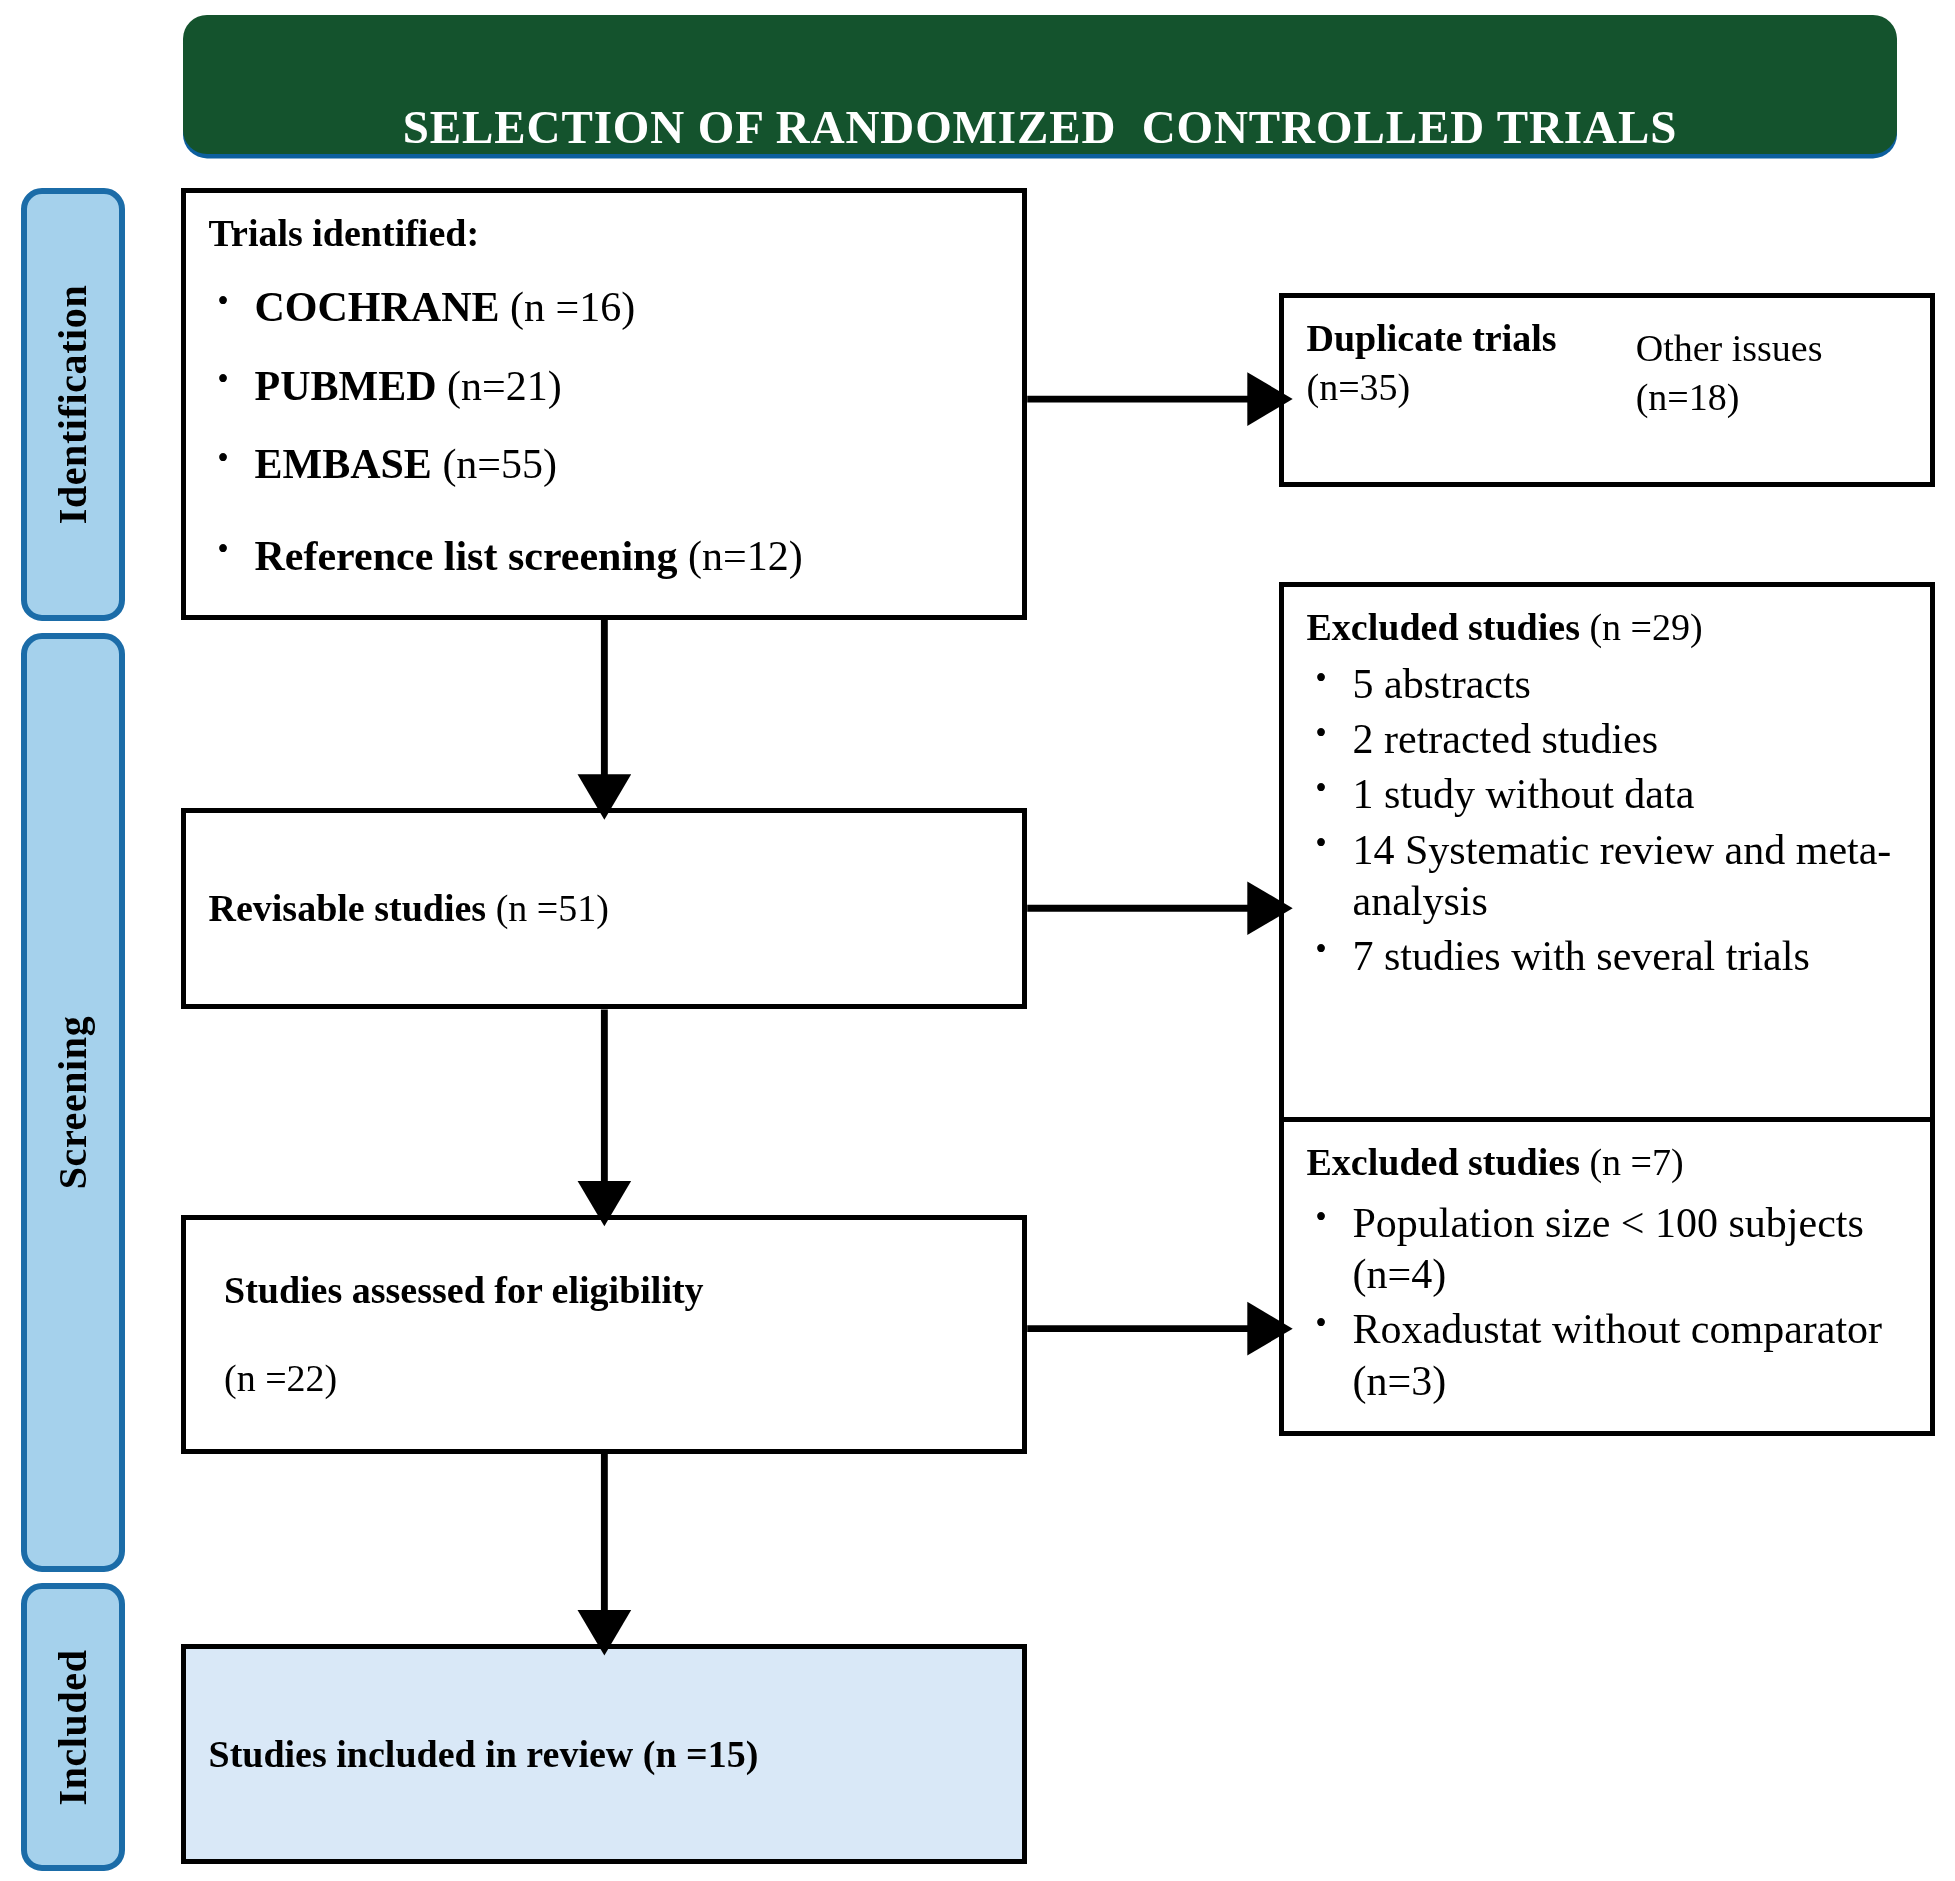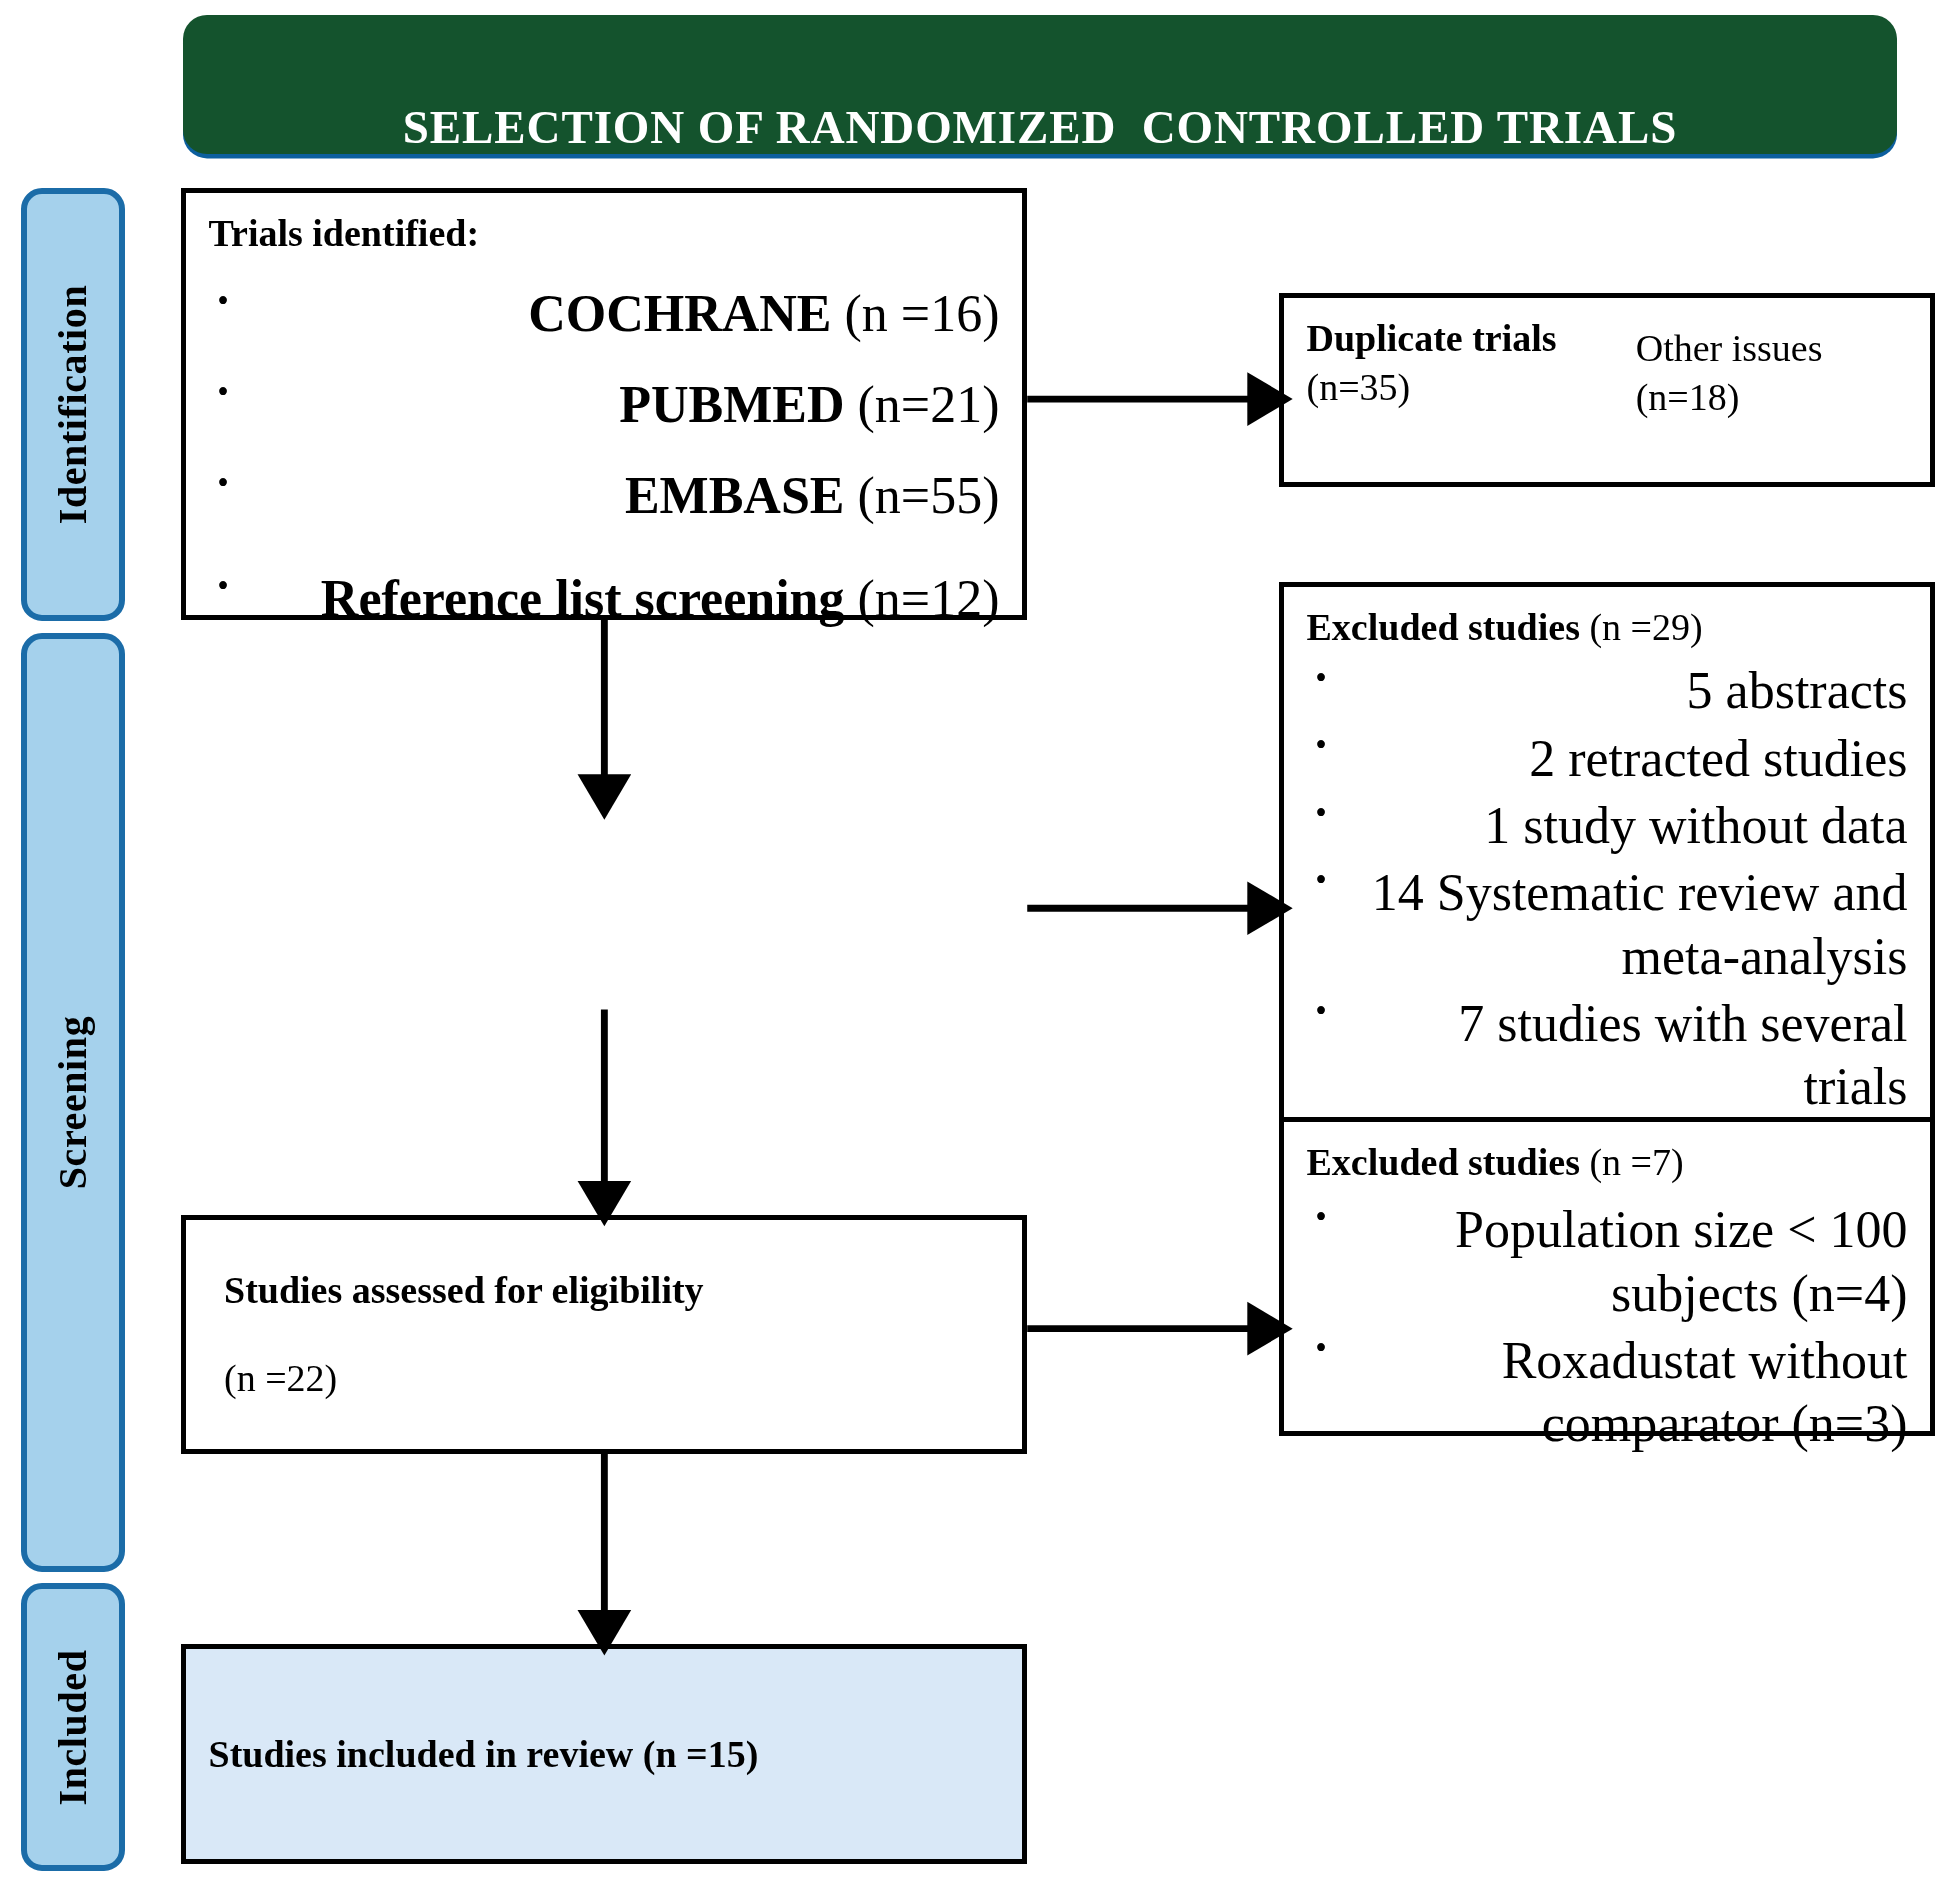--- a/index.html
+++ b/index.html
@@ -94,24 +94,23 @@
 
   ul.bullets {
     margin: 0;
     padding: 0;
     list-style: none;
   }
   ul.bullets li {
     position: relative;
     padding-left: 46px;
     font-family: "Liberation Serif", "DejaVu Serif", serif;
-    font-size: 52px;
+    font-size: 42px;
     color: #000000;
     line-height: 1.22;
-    text-align: right;
   }
   ul.bullets li::before {
     content: "\2022";
     position: absolute;
     left: 8.8px;
     top: -1.3px;
     font-size: 33px;
     line-height: 1.22;
   }
   ul.bullets li .strong { font-weight: bold; }
@@ -178,20 +177,23 @@
       <li><span class="strong">EMBASE</span><span> (n=55)</span></li>
       <li><span class="strong">Reference list screening</span><span> (n=12)</span></li>
     </ul>
   </div>
 
   <div class="flow-box" id="box-duplicates">
     <div class="box-line"><span class="strong">Duplicate trials</span><span> (n=35)</span></div>
     <div class="box-line">Other issues  (n=18)</div>
   </div>
 
+  <div class="flow-box" id="box-revisable">
+    <div class="box-line"><span class="strong">Revisable studies</span><span> (n =51)</span></div>
+  </div>
 
   <div class="flow-box" id="box-excluded-29">
     <div class="box-heading"><span>Excluded studies</span><span style="font-weight:normal"> (n =29)</span></div>
     <ul class="bullets tight-gap">
       <li>5 abstracts</li>
       <li>2 retracted studies</li>
       <li>1 study without data</li>
       <li>14 Systematic review and meta-analysis</li>
       <li>7 studies with several  trials</li>
     </ul>

